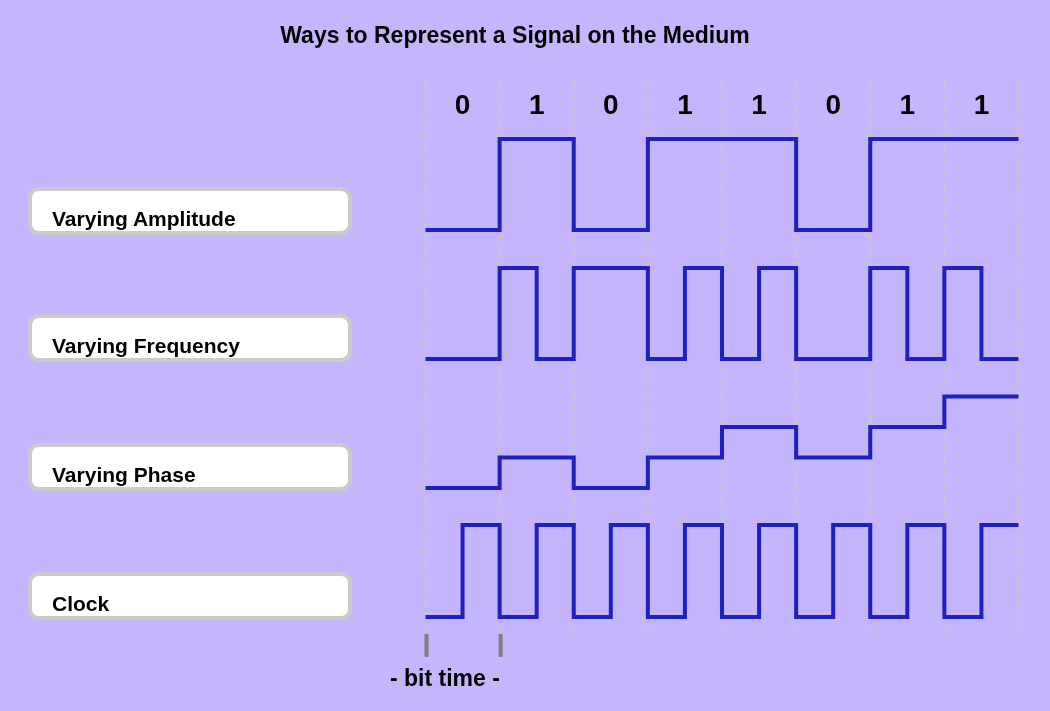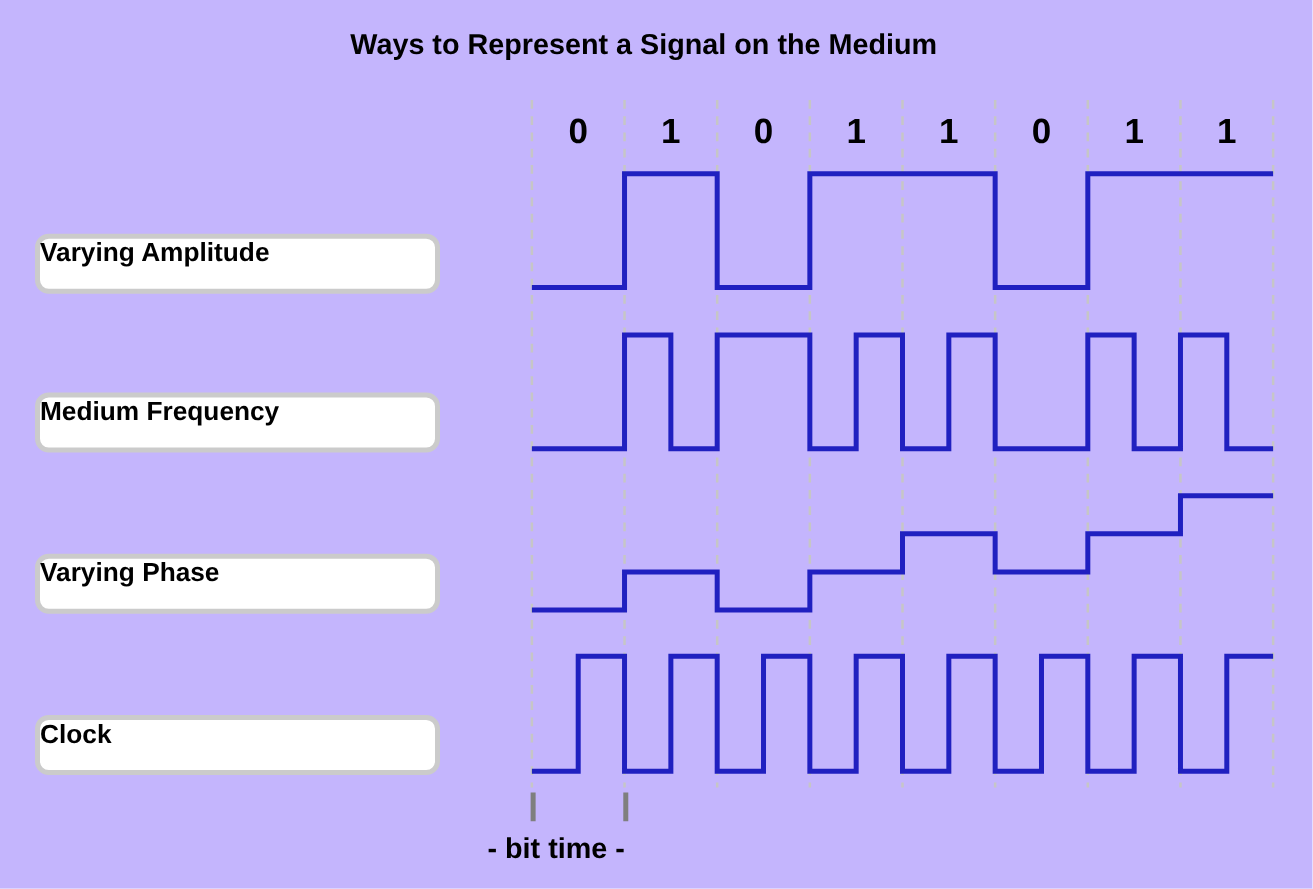--- a/index.html
+++ b/index.html
@@ -22,22 +22,22 @@
   .label-box{
     position:absolute;
     left:28px;
     width:324px;
     height:48px;
     box-sizing:border-box;
     background:#ffffff;
     border:4px solid #cbcbcb;
     border-radius:11px;
     display:flex;
-    align-items:flex-start;
-    padding-left:0;
+    align-items:flex-end;
+    padding-left:20px;
   }
   .label-box .box-text{
     font-size:21px;
     font-weight:bold;
     color:#000000;
     white-space:nowrap;
   }
   #bit-labels{position:absolute;left:0;top:0;}
   .bit-label{
     position:absolute;
@@ -64,21 +64,21 @@
 <body>
 
 <div class="canvas">
 
   <div class="title">Ways to Represent a Signal on the Medium</div>
 
   <div class="label-box" style="top:187px">
     <span class="box-text">Varying Amplitude</span>
   </div>
   <div class="label-box" style="top:314px">
-    <span class="box-text">Medium Frequency</span>
+    <span class="box-text">Varying Frequency</span>
   </div>
   <div class="label-box" style="top:572px">
     <span class="box-text">Clock</span>
   </div>
   <div class="label-box" style="top:443px">
     <span class="box-text">Varying Phase</span>
   </div>
 
   <div id="bit-labels">
       <div class="bit-label" style="left: 425.5px; width: 74.125px;">0</div>

